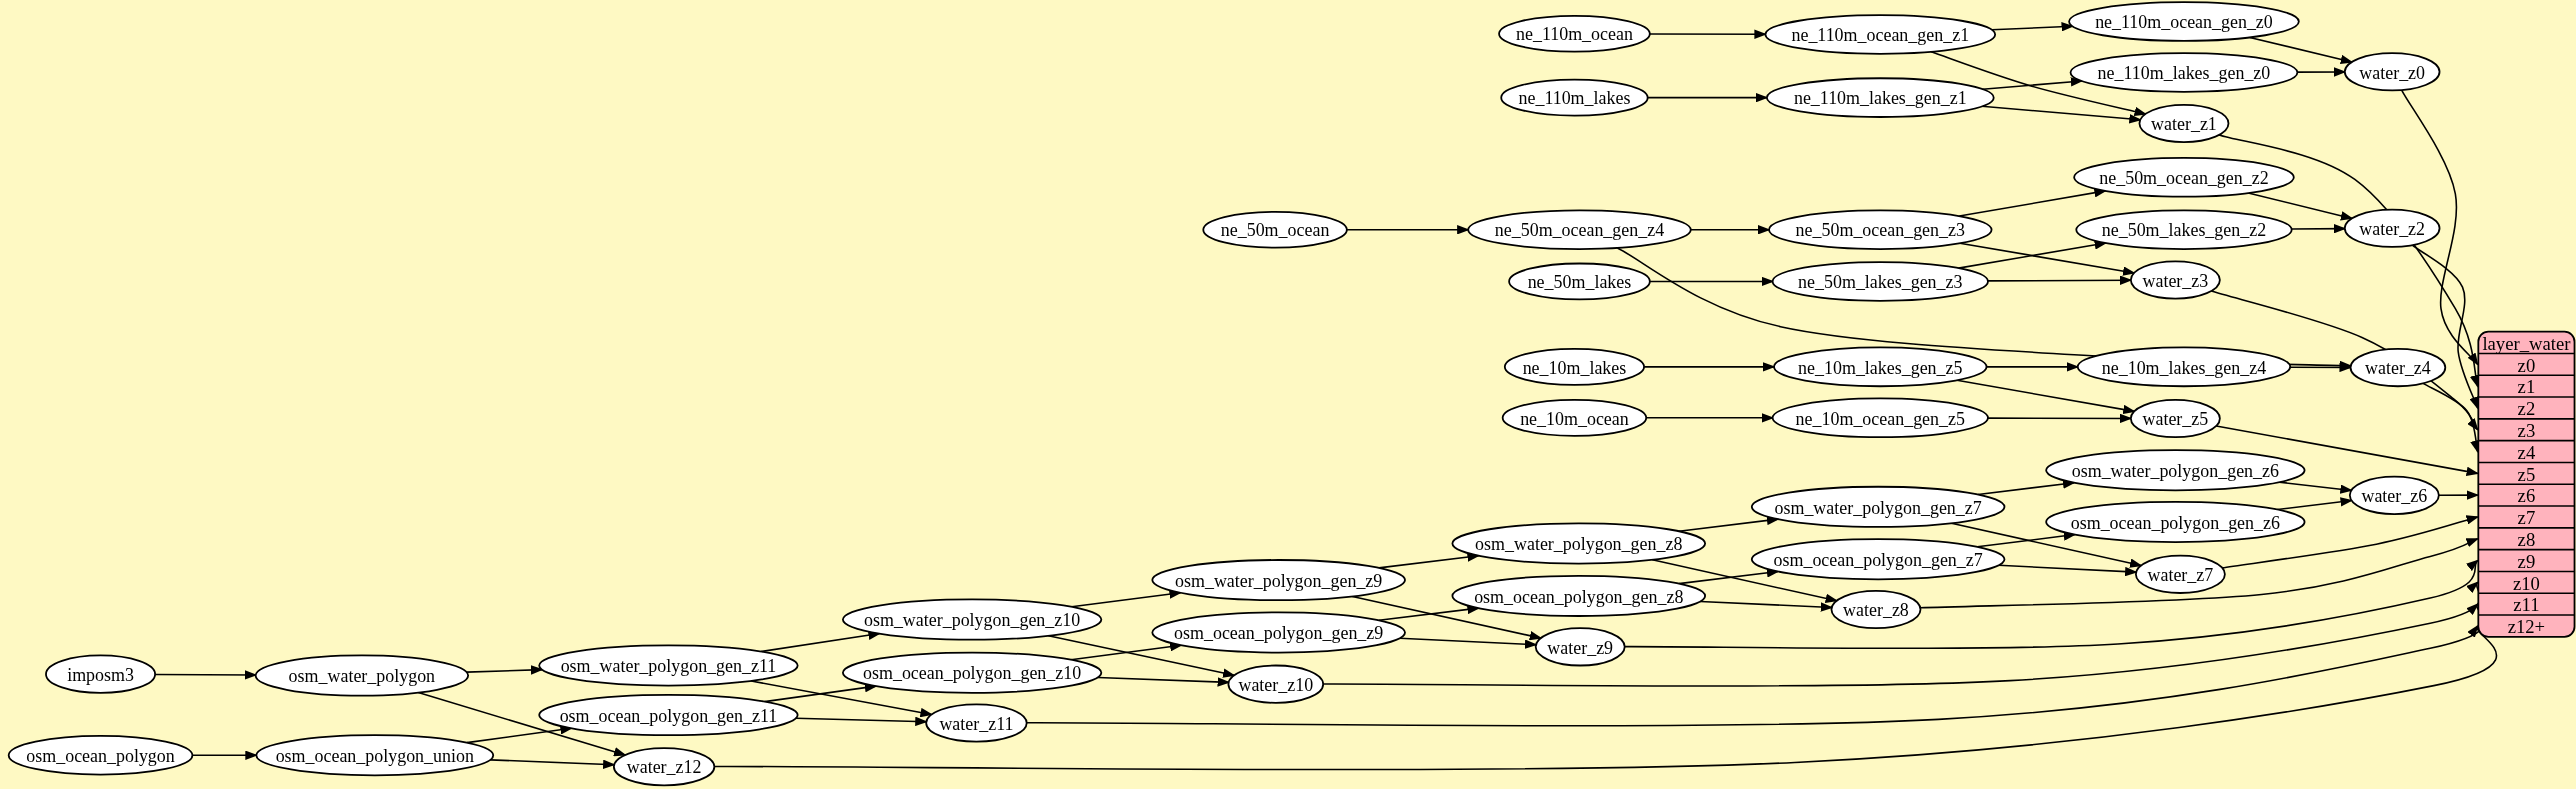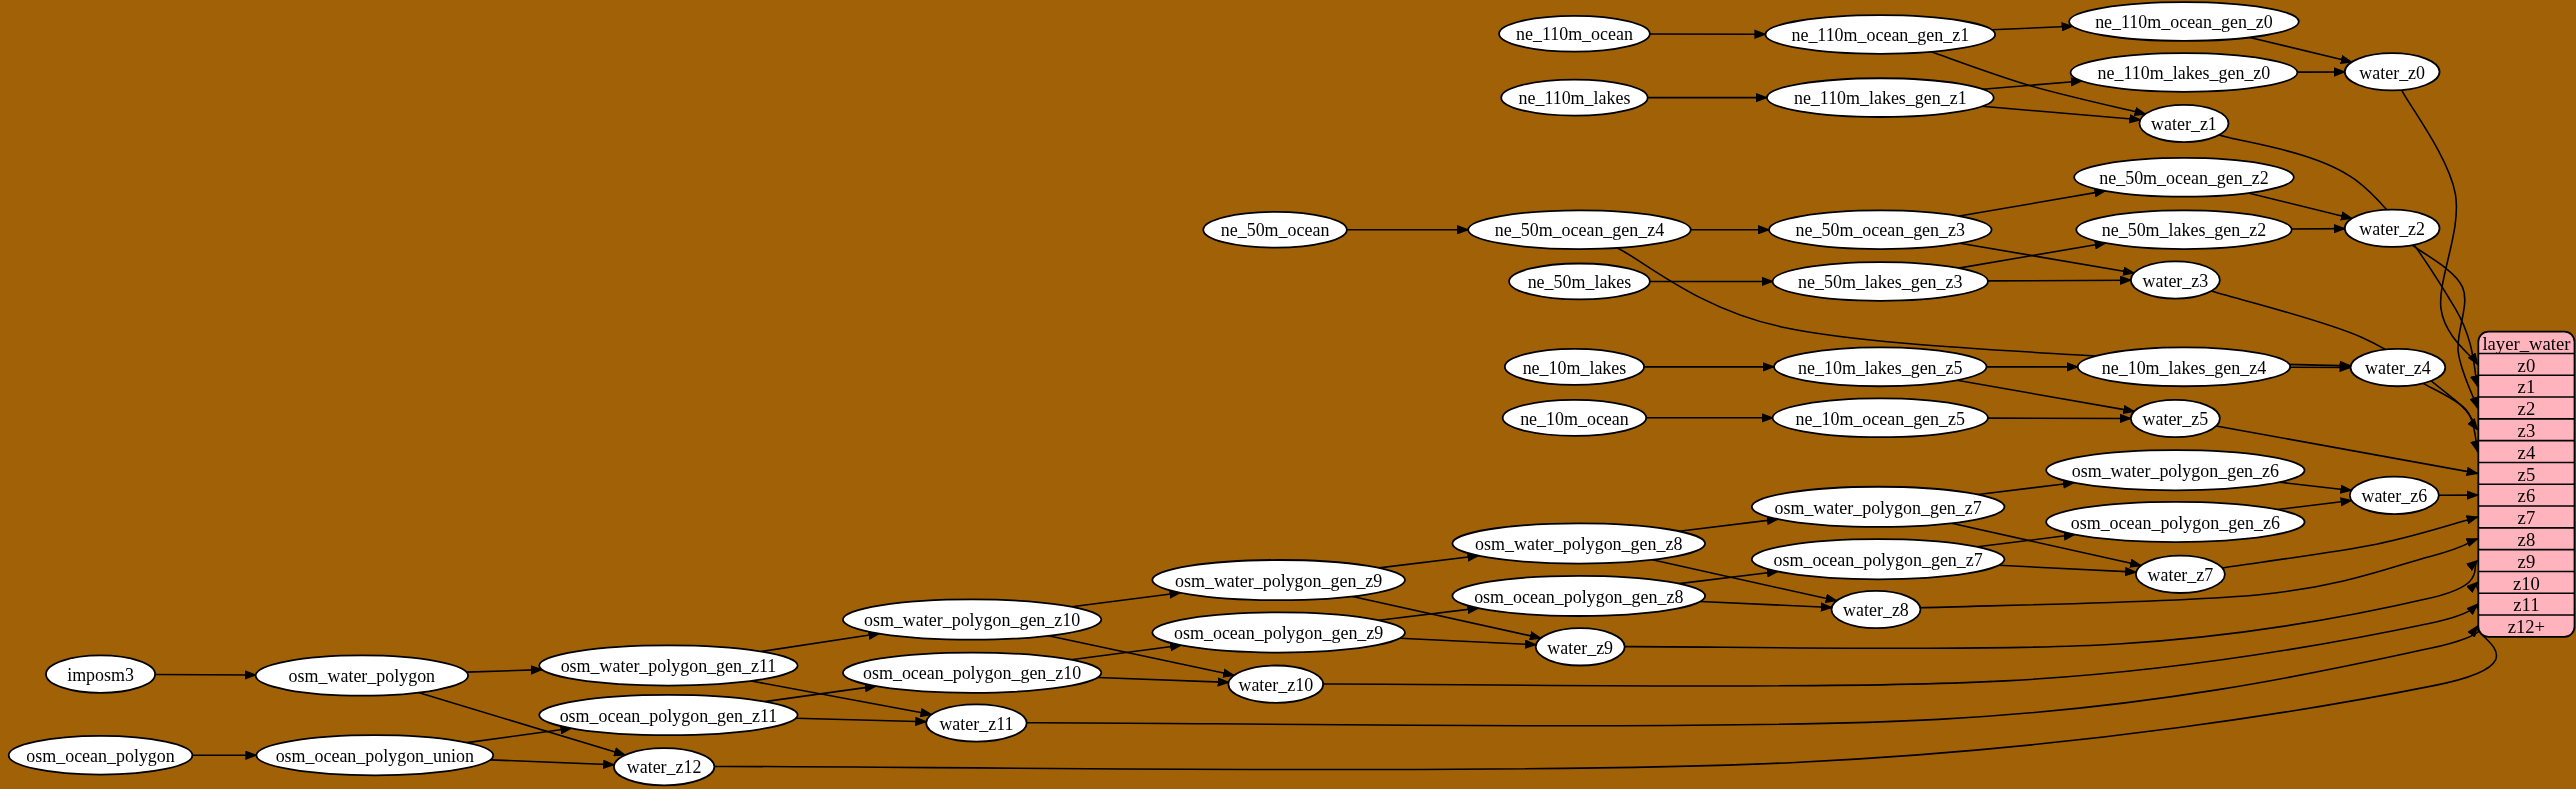--- a/index.html
+++ b/index.html
@@ -4,21 +4,21 @@
 <style>
   html, body {
     margin: 0;
     padding: 0;
     background: #ffffff;
   }
   #canvas {
     position: relative;
     width: 2576px;
     height: 789px;
-    background: #a16207;
+    background: #fef9c3;
     overflow: hidden;
     font-family: "Liberation Serif", "DejaVu Serif", serif;
   }
   svg text {
     font-family: "Liberation Serif", "DejaVu Serif", serif;
     fill: #000000;
   }
   .node-label { font-size: 25px; }
   .table-label { font-size: 26px; }
 </style>

